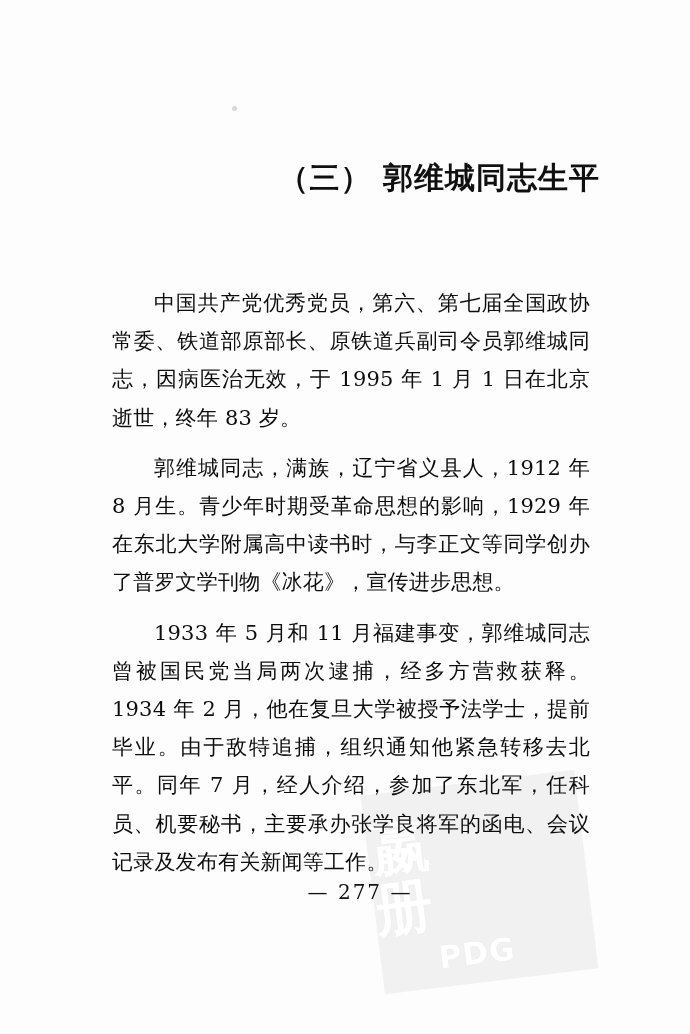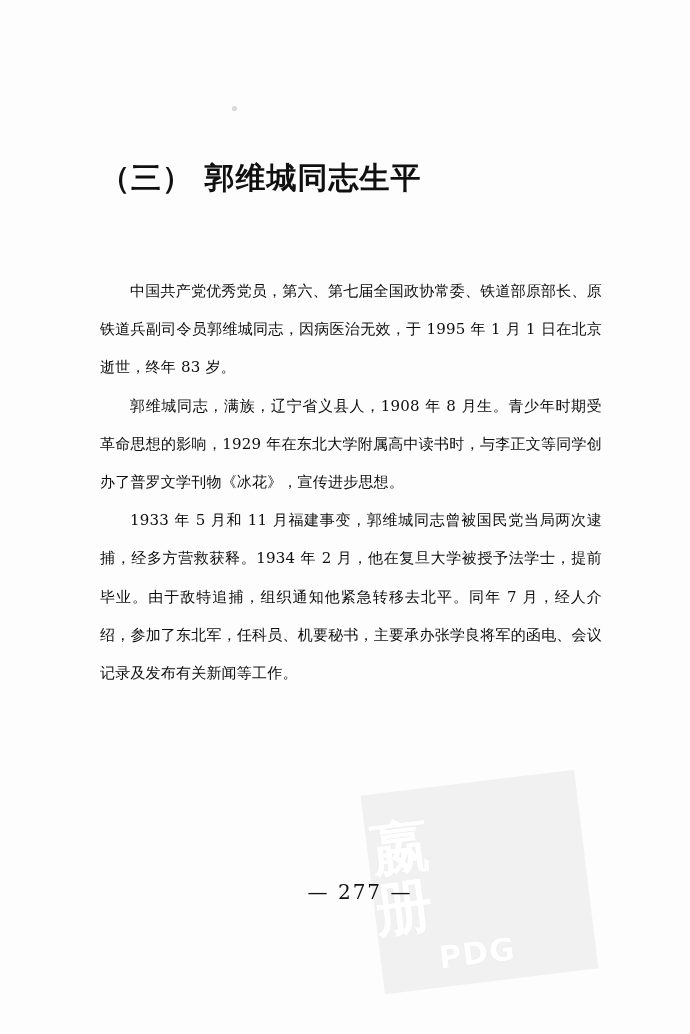--- a/index.html
+++ b/index.html
@@ -80,37 +80,37 @@
     top: 0;
     width: 500px;
     height: 100%;
   }
 
   .page-title {
     position: absolute;
     top: 158px;
     left: 0;
     width: 500px;
-    text-align: left;
+    text-align: right;
     font-family: "DejaVu Sans", "Liberation Sans", sans-serif;
     font-size: 30px;
     font-weight: 700;
     letter-spacing: 1px;
     color: #101010;
   }
 
   .body-copy {
     position: absolute;
     top: 272px;
     left: 0;
     width: 502px;
   }
   .body-copy p {
-    margin: 0;
-    font-size: 15px;
+    margin: 12px;
+    font-size: 21px;
     line-height: 38.2px;
     color: #0d0d0d;
     text-indent: 2em;
     text-align: justify;
     text-justify: inter-character;
     letter-spacing: .2px;
     font-family: "DejaVu Serif", "Liberation Serif", serif;
   }
 
   .page-number {
@@ -142,21 +142,21 @@
     </div>
     <div class="wm-pdg">PDG</div>
   </div>
 
   <div class="content">
 
     <div class="page-title">（三） 郭维城同志生平</div>
 
     <div class="body-copy">
       <p>中国共产党优秀党员，第六、第七届全国政协常委、铁道部原部长、原铁道兵副司令员郭维城同志，因病医治无效，于 1995 年 1 月 1 日在北京逝世，终年 83 岁。</p>
-      <p>郭维城同志，满族，辽宁省义县人，1908 年 8 月生。青少年时期受革命思想的影响，1929 年在东北大学附属高中读书时，与李正文等同学创办了普罗文学刊物《冰花》，宣传进步思想。</p>
+      <p>郭维城同志，满族，辽宁省义县人，1912 年 8 月生。青少年时期受革命思想的影响，1929 年在东北大学附属高中读书时，与李正文等同学创办了普罗文学刊物《冰花》，宣传进步思想。</p>
       <p>1933 年 5 月和 11 月福建事变，郭维城同志曾被国民党当局两次逮捕，经多方营救获释。1934 年 2 月，他在复旦大学被授予法学士，提前毕业。由于敌特追捕，组织通知他紧急转移去北平。同年 7 月，经人介绍，参加了东北军，任科员、机要秘书，主要承办张学良将军的函电、会议记录及发布有关新闻等工作。</p>
 
     </div>
 
     <div class="page-number">— 277 —</div>
 
   </div>
 </div>
 
 </body></html>

